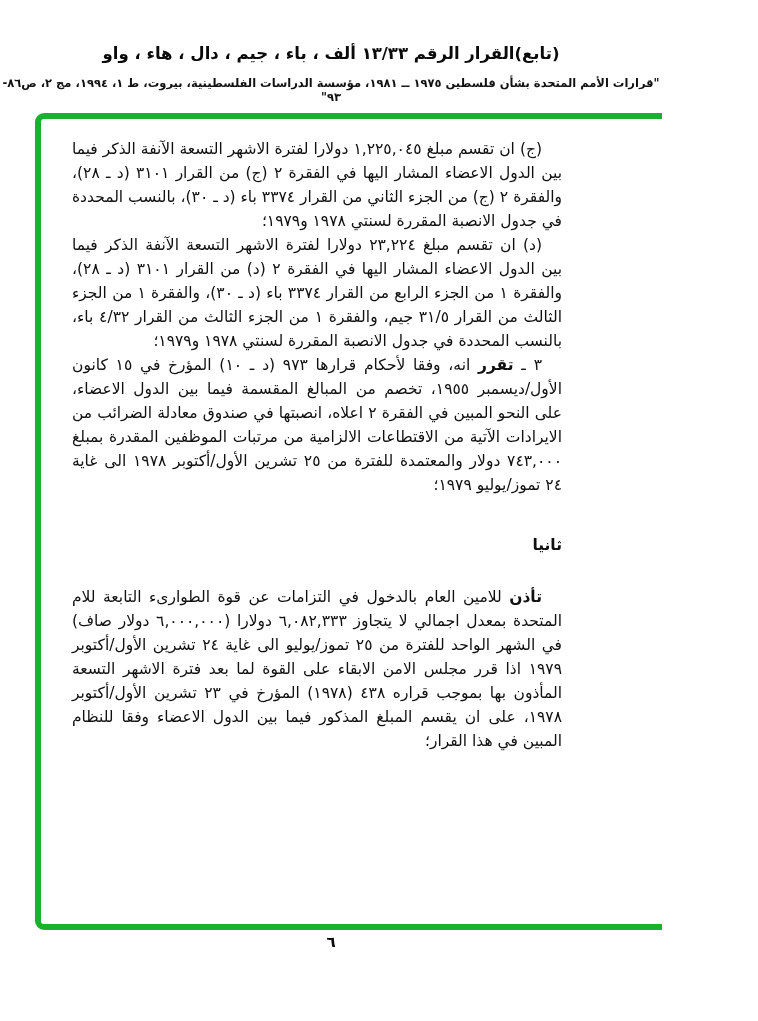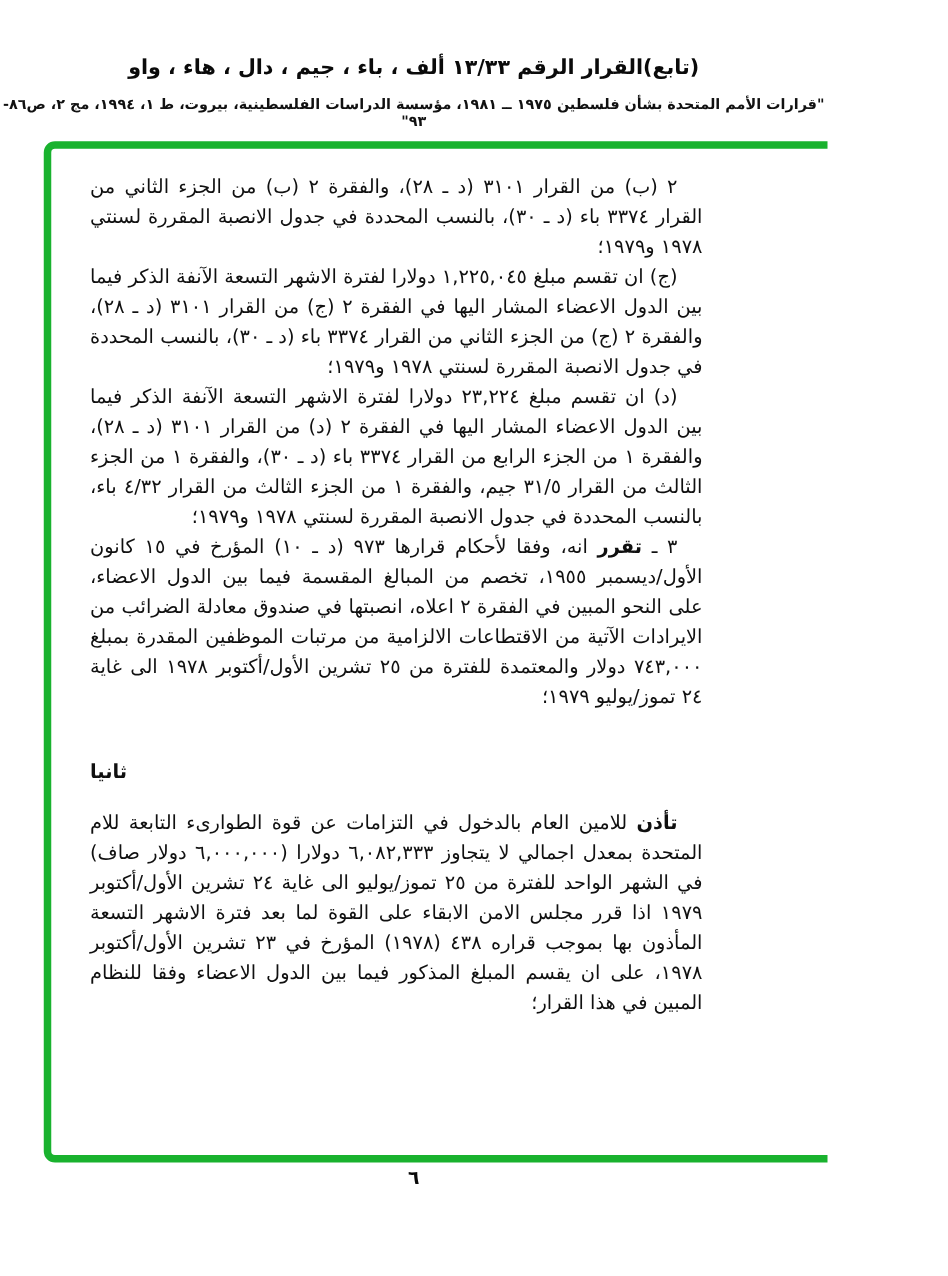--- a/index.html
+++ b/index.html
@@ -57,22 +57,22 @@
     line-height: 24px;
     color: #101010;
   }
   .content p.paragraph {
     margin: 0;
     text-indent: 20px;
   }
   .content h2.heading {
     font-size: 15.5px;
     font-weight: bold;
-    text-align: left;
-    margin: 36px 0 17px 0;
+    text-align: right;
+    margin: 36px 0 28px 0;
     text-indent: 0;
   }
   .bold { font-weight: bold; margin-top: 44px; }
   .page-number {
     position: absolute;
     top: 933px;
     left: 0;
     right: 0;
     text-align: center;
     font-weight: bold;
@@ -86,21 +86,20 @@
 <div class="page">
 
   <div class="hdr">
     <div class="hdr-title">(تابع)القرار الرقم ١٣/٣٣ ألف ، باء ، جيم ، دال ، هاء ، واو</div>
     <div class="hdr-citation">"قرارات الأمم المتحدة بشأن فلسطين ١٩٧٥ ــ ١٩٨١، مؤسسة الدراسات الفلسطينية، بيروت، ط ١، ١٩٩٤، مج ٢، ص٨٦- ٩٣"</div>
   </div>
 
   <div class="frame" style="border-color: rgb(25, 178, 46);"></div>
 
   <div class="content" id="content">
-      <p class="paragraph"><span>٢ (ب) من القرار ٣١٠١ (د ـ ٢٨)، والفقرة ٢ (ب) من الجزء الثاني من القرار ٣٣٧٤ باء (د ـ ٣٠)، بالنسب المحددة في جدول الانصبة المقررة لسنتي ١٩٧٨ و١٩٧٩؛</span></p>
       <p class="paragraph"><span>(ج) ان تقسم مبلغ ١,٢٢٥,٠٤٥ دولارا لفترة الاشهر التسعة الآنفة الذكر فيما بين الدول الاعضاء المشار اليها في الفقرة ٢ (ج) من القرار ٣١٠١ (د ـ ٢٨)، والفقرة ٢ (ج) من الجزء الثاني من القرار ٣٣٧٤ باء (د ـ ٣٠)، بالنسب المحددة في جدول الانصبة المقررة لسنتي ١٩٧٨ و١٩٧٩؛</span></p>
       <p class="paragraph"><span>(د) ان تقسم مبلغ ٢٣,٢٢٤ دولارا لفترة الاشهر التسعة الآنفة الذكر فيما بين الدول الاعضاء المشار اليها في الفقرة ٢ (د) من القرار ٣١٠١ (د ـ ٢٨)، والفقرة ١ من الجزء الرابع من القرار ٣٣٧٤ باء (د ـ ٣٠)، والفقرة ١ من الجزء الثالث من القرار ٣١/٥ جيم، والفقرة ١ من الجزء الثالث من القرار ٤/٣٢ باء، بالنسب المحددة في جدول الانصبة المقررة لسنتي ١٩٧٨ و١٩٧٩؛</span></p>
       <p class="paragraph"><span>٣ ـ </span><span class="bold">تقرر</span><span> انه، وفقا لأحكام قرارها ٩٧٣ (د ـ ١٠) المؤرخ في ١٥ كانون الأول/ديسمبر ١٩٥٥، تخصم من المبالغ المقسمة فيما بين الدول الاعضاء، على النحو المبين في الفقرة ٢ اعلاه، انصبتها في صندوق معادلة الضرائب من الايرادات الآتية من الاقتطاعات الالزامية من مرتبات الموظفين المقدرة بمبلغ ٧٤٣,٠٠٠ دولار والمعتمدة للفترة من ٢٥ تشرين الأول/أكتوبر ١٩٧٨ الى غاية ٢٤ تموز/يوليو ١٩٧٩؛</span></p>
       <h2 class="heading"><span>ثانيا</span></h2>
       <p class="paragraph"><span class="bold">تأذن</span><span> للامين العام بالدخول في التزامات عن قوة الطوارىء التابعة للام المتحدة بمعدل اجمالي لا يتجاوز ٦,٠٨٢,٣٣٣ دولارا (٦,٠٠٠,٠٠٠ دولار صاف) في الشهر الواحد للفترة من ٢٥ تموز/يوليو الى غاية ٢٤ تشرين الأول/أكتوبر ١٩٧٩ اذا قرر مجلس الامن الابقاء على القوة لما بعد فترة الاشهر التسعة المأذون بها بموجب قراره ٤٣٨ (١٩٧٨) المؤرخ في ٢٣ تشرين الأول/أكتوبر ١٩٧٨، على ان يقسم المبلغ المذكور فيما بين الدول الاعضاء وفقا للنظام المبين في هذا القرار؛</span></p>
     </div>
 
   <div class="page-number">٦</div>
 
 </div>

